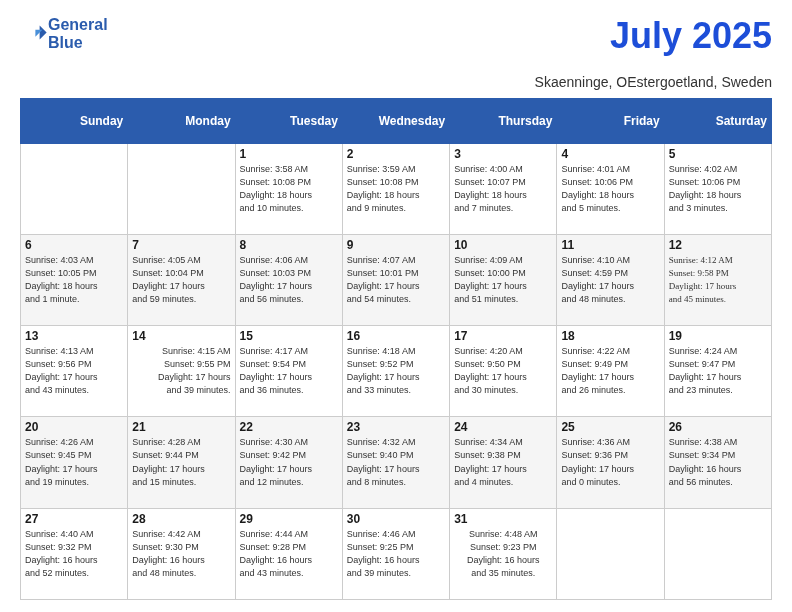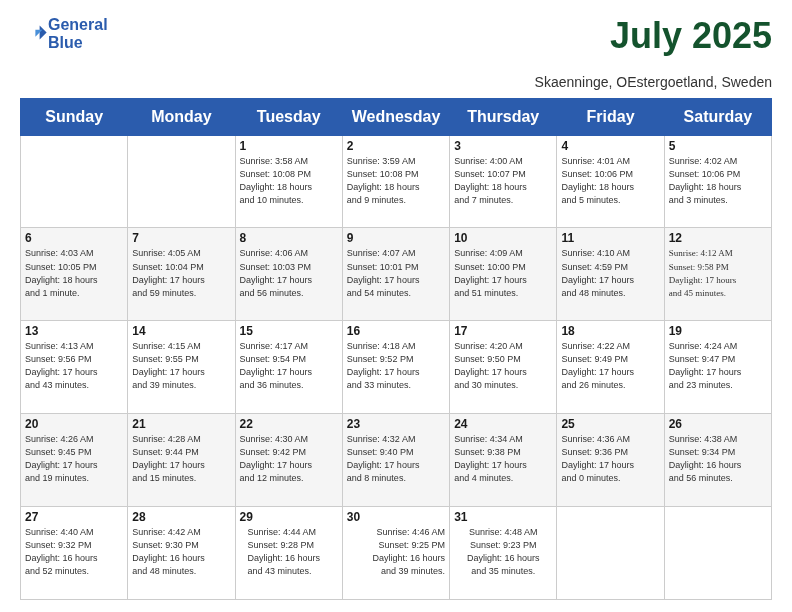--- a/index.html
+++ b/index.html
@@ -39,42 +39,42 @@
     .logo-icon {
       width: 28px;
       height: 28px;
     }
     .title-block {
       text-align: right;
     }
     .month-title {
       font-size: 36px;
       font-weight: bold;
-      color: #14532d;
+      color: #1d4ed8;
       line-height: 1.1;
     }
     .location-title {
       font-size: 14px;
       color: #333;
       margin-top: 18px;
     }
     .calendar {
       flex: 1;
       border: 1px solid #ccc;
       border-collapse: collapse;
       width: 100%;
       table-layout: fixed;
     }
     .calendar th {
       background: #2b5cad;
       color: #fff;
-      font-size: 16px;
+      font-size: 12px;
       font-weight: bold;
-      padding: 9px 4px;
-      text-align: center;
+      padding: 15px 4px;
+      text-align: right;
       border: 1px solid #2b5cad;
     }
     .calendar td {
       border: 1px solid #ccc;
       vertical-align: top;
       padding: 3px 4px;
       font-size: 9.5px;
       color: #333;
       height: 88px;
       width: calc(100% / 7);
@@ -231,21 +231,21 @@
         <tr>
           <td>
             <span class="day-num">13</span>
             <div class="day-info" style="white-space: pre-line;">Sunrise: 4:13 AM
 Sunset: 9:56 PM
 Daylight: 17 hours
 and 43 minutes.</div>
           </td>
           <td>
             <span class="day-num">14</span>
-            <div class="day-info" style="white-space: pre-line;">Sunrise: 4:15 AM
+            <div class="day-info" style="white-space: pre-line; text-align: right;">Sunrise: 4:15 AM
 Sunset: 9:55 PM
 Daylight: 17 hours
 and 39 minutes.</div>
           </td>
           <td>
             <span class="day-num">15</span>
             <div class="day-info" style="white-space: pre-line;">Sunrise: 4:17 AM
 Sunset: 9:54 PM
 Daylight: 17 hours
 and 36 minutes.</div>
@@ -340,28 +340,28 @@
           </td>
           <td>
             <span class="day-num">28</span>
             <div class="day-info" style="white-space: pre-line;">Sunrise: 4:42 AM
 Sunset: 9:30 PM
 Daylight: 16 hours
 and 48 minutes.</div>
           </td>
           <td>
             <span class="day-num">29</span>
-            <div class="day-info" style="white-space: pre-line; margin-left: 8px;">Sunrise: 4:44 AM
+            <div class="day-info" style="white-space: pre-line;">Sunrise: 4:44 AM
 Sunset: 9:28 PM
 Daylight: 16 hours
 and 43 minutes.</div>
           </td>
           <td>
             <span class="day-num">30</span>
-            <div class="day-info" style="white-space: pre-line; text-align: right;">Sunrise: 4:46 AM
+            <div class="day-info" style="white-space: pre-line;">Sunrise: 4:46 AM
 Sunset: 9:25 PM
 Daylight: 16 hours
 and 39 minutes.</div>
           </td>
           <td>
             <span class="day-num">31</span>
             <div class="day-info" style="white-space: pre-line; text-align: center;">Sunrise: 4:48 AM
 Sunset: 9:23 PM
 Daylight: 16 hours
 and 35 minutes.</div>

